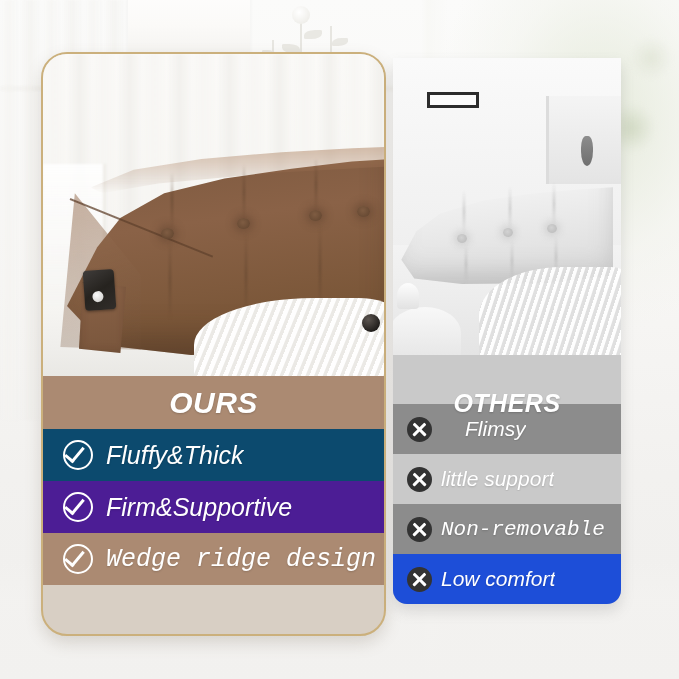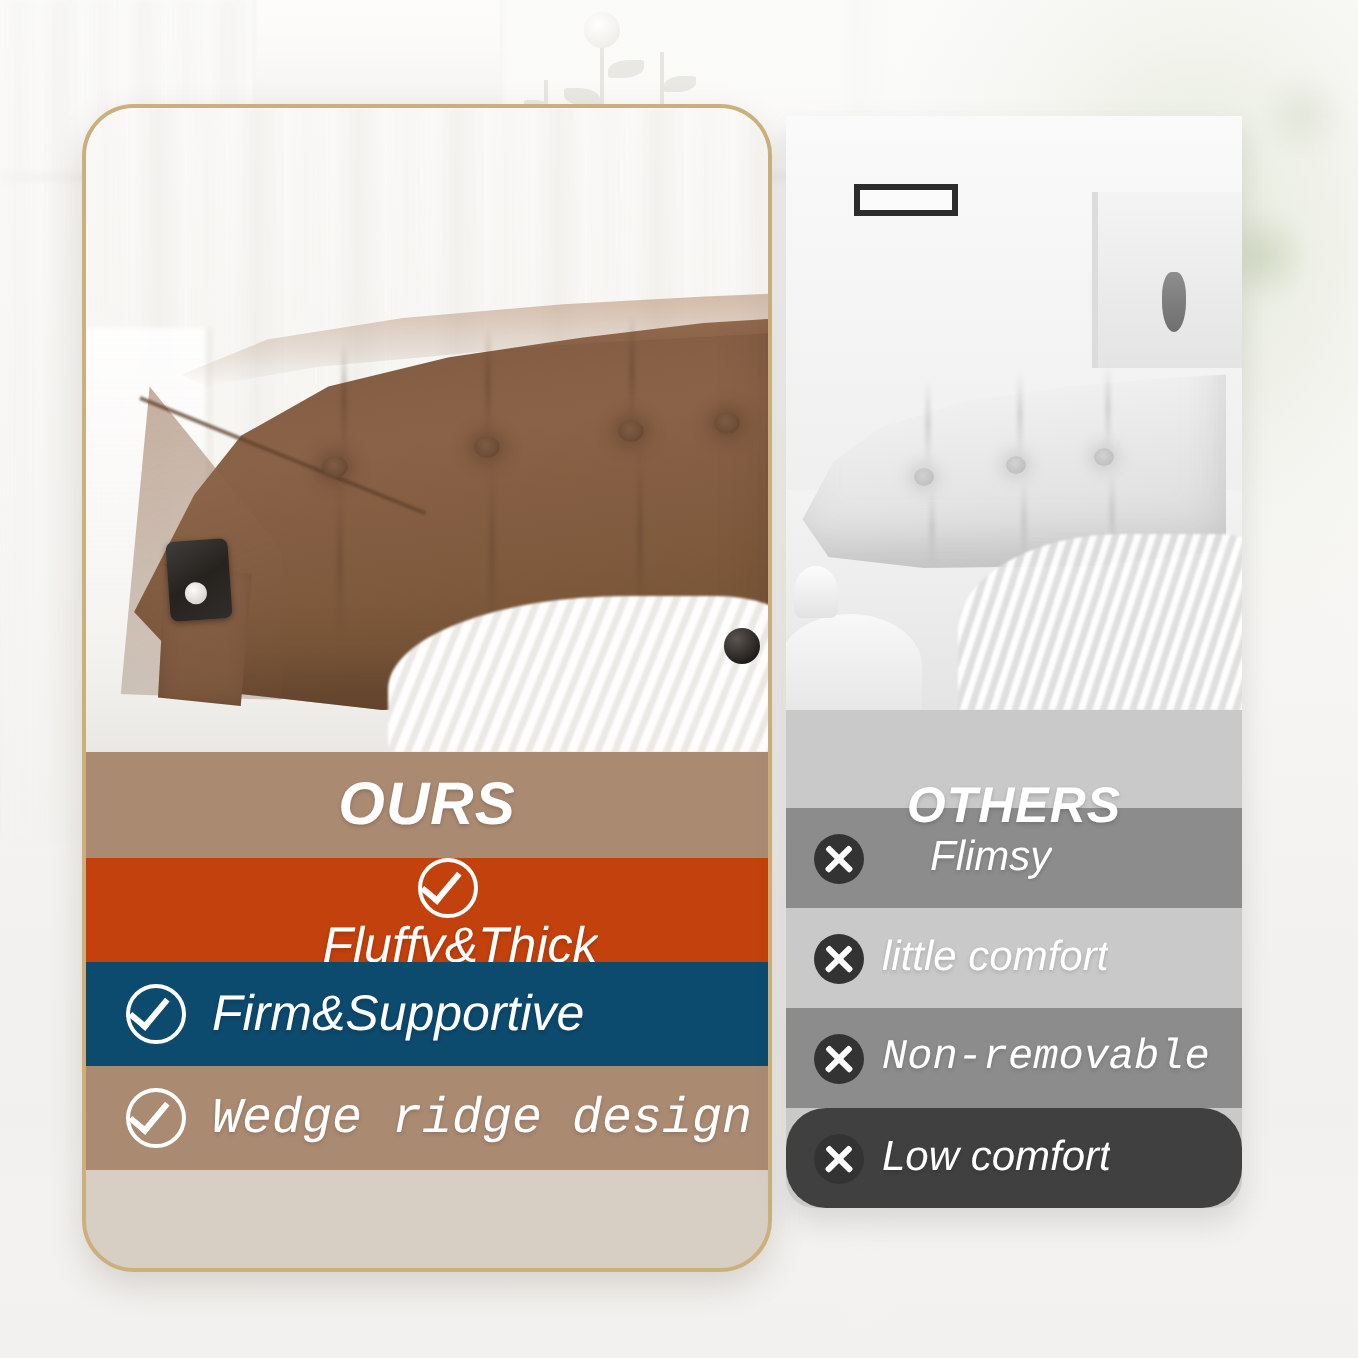--- a/index.html
+++ b/index.html
@@ -508,29 +508,29 @@
       <div class="op-duvet"></div>
       <div class="op-knob"></div>
     </div>
 
     <div class="rows">
 
       <div class="row row-title" style="background:#ab8a72;">
         <span class="title-text">OURS</span>
       </div>
 
-      <div class="row" style="background:#c2410c;flex-direction:column;">
+      <div class="row" style="background:#0c4a6e;">
         <span class="check-icon">
           <span class="ring"></span>
             <span class="mark"></span>
         </span>
         <span class="row-label">Fluffy&amp;Thick</span>
       </div>
 
-      <div class="row" style="background:#0c4a6e;">
+      <div class="row" style="background:#4c1d95;">
         <span class="check-icon">
           <span class="ring"></span>
             <span class="mark"></span>
         </span>
         <span class="row-label">Firm&amp;Supportive</span>
       </div>
 
 
       <div class="row" style="background:#ab8a72;font-family:Liberation Mono, monospace;">
         <span class="check-icon">
@@ -580,32 +580,32 @@
             <span class="bar b2"></span>
         </span>
         <span class="row-label">Flimsy</span>
       </div>
 
       <div class="row" style="background:#c9c9c9;">
         <span class="x-icon">
           <span class="bar b1"></span>
             <span class="bar b2"></span>
         </span>
-        <span class="row-label">little comfort</span>
+        <span class="row-label">little support</span>
       </div>
 
       <div class="row" style="background:#8c8c8c;font-family:Liberation Mono, monospace;">
         <span class="x-icon">
           <span class="bar b1"></span>
             <span class="bar b2"></span>
         </span>
         <span class="row-label">Non-removable</span>
       </div>
 
-      <div class="row" style="background:#404040;border-radius:20px;">
+      <div class="row" style="background:#1d4ed8;">
         <span class="x-icon">
           <span class="bar b1"></span>
             <span class="bar b2"></span>
         </span>
         <span class="row-label">Low comfort</span>
       </div>
 
     </div>
   </div>
 

